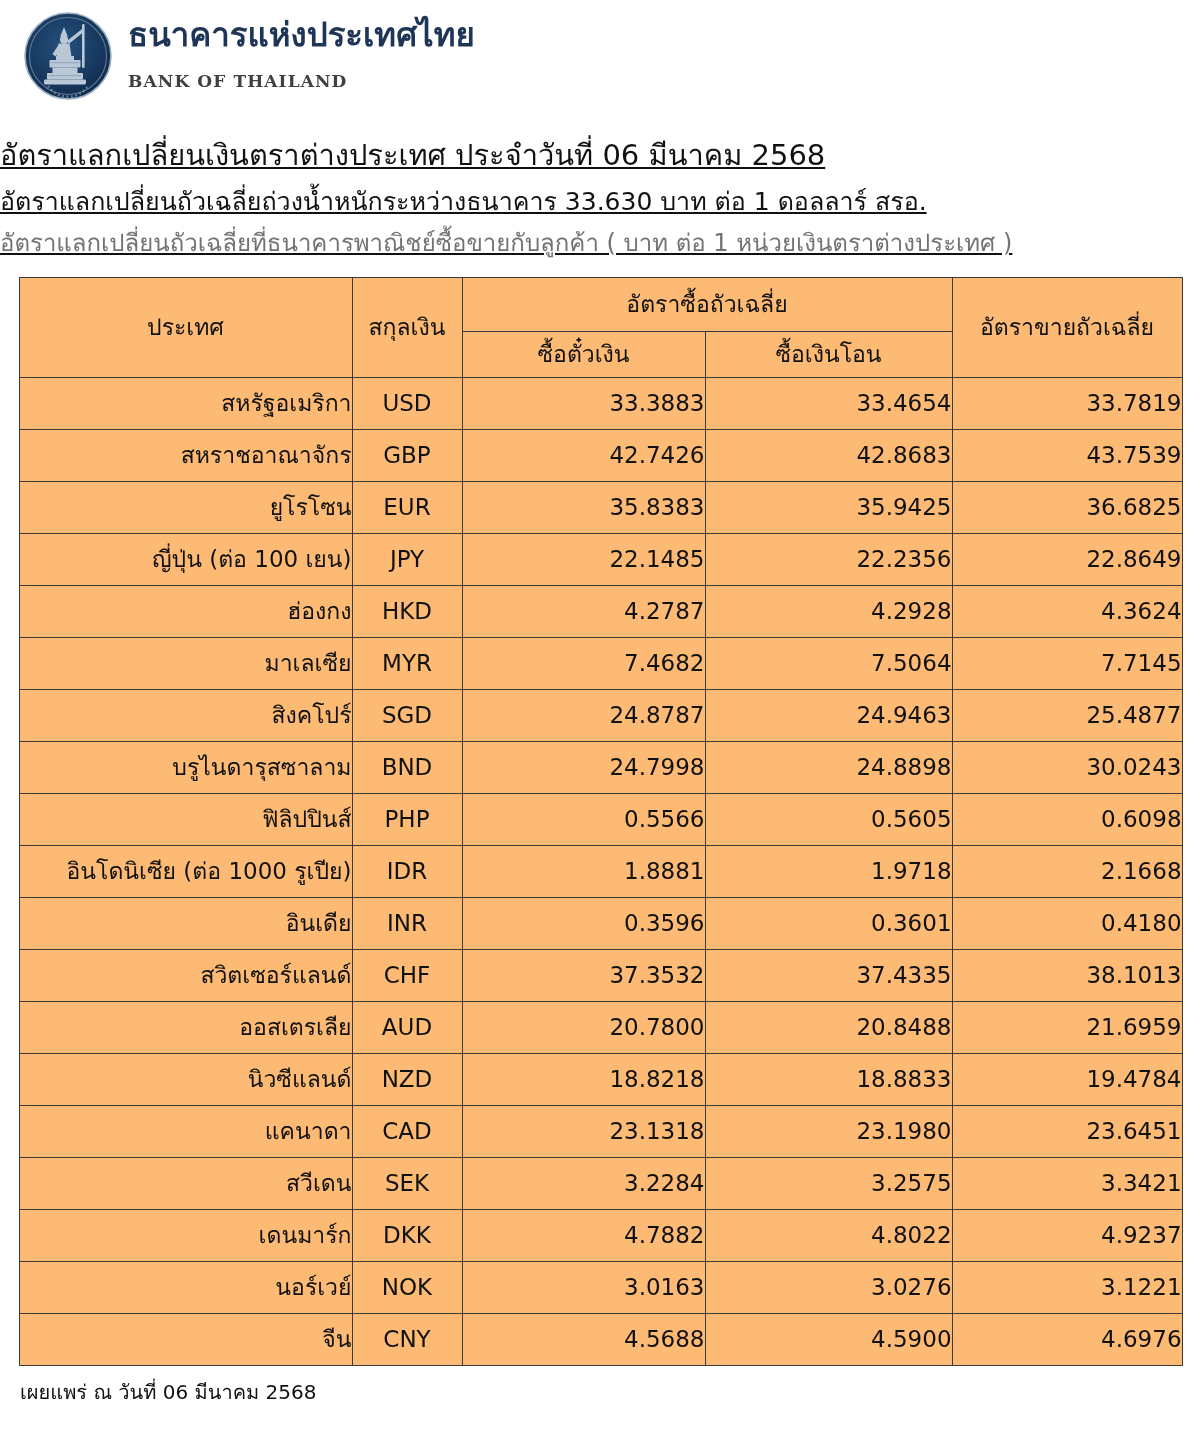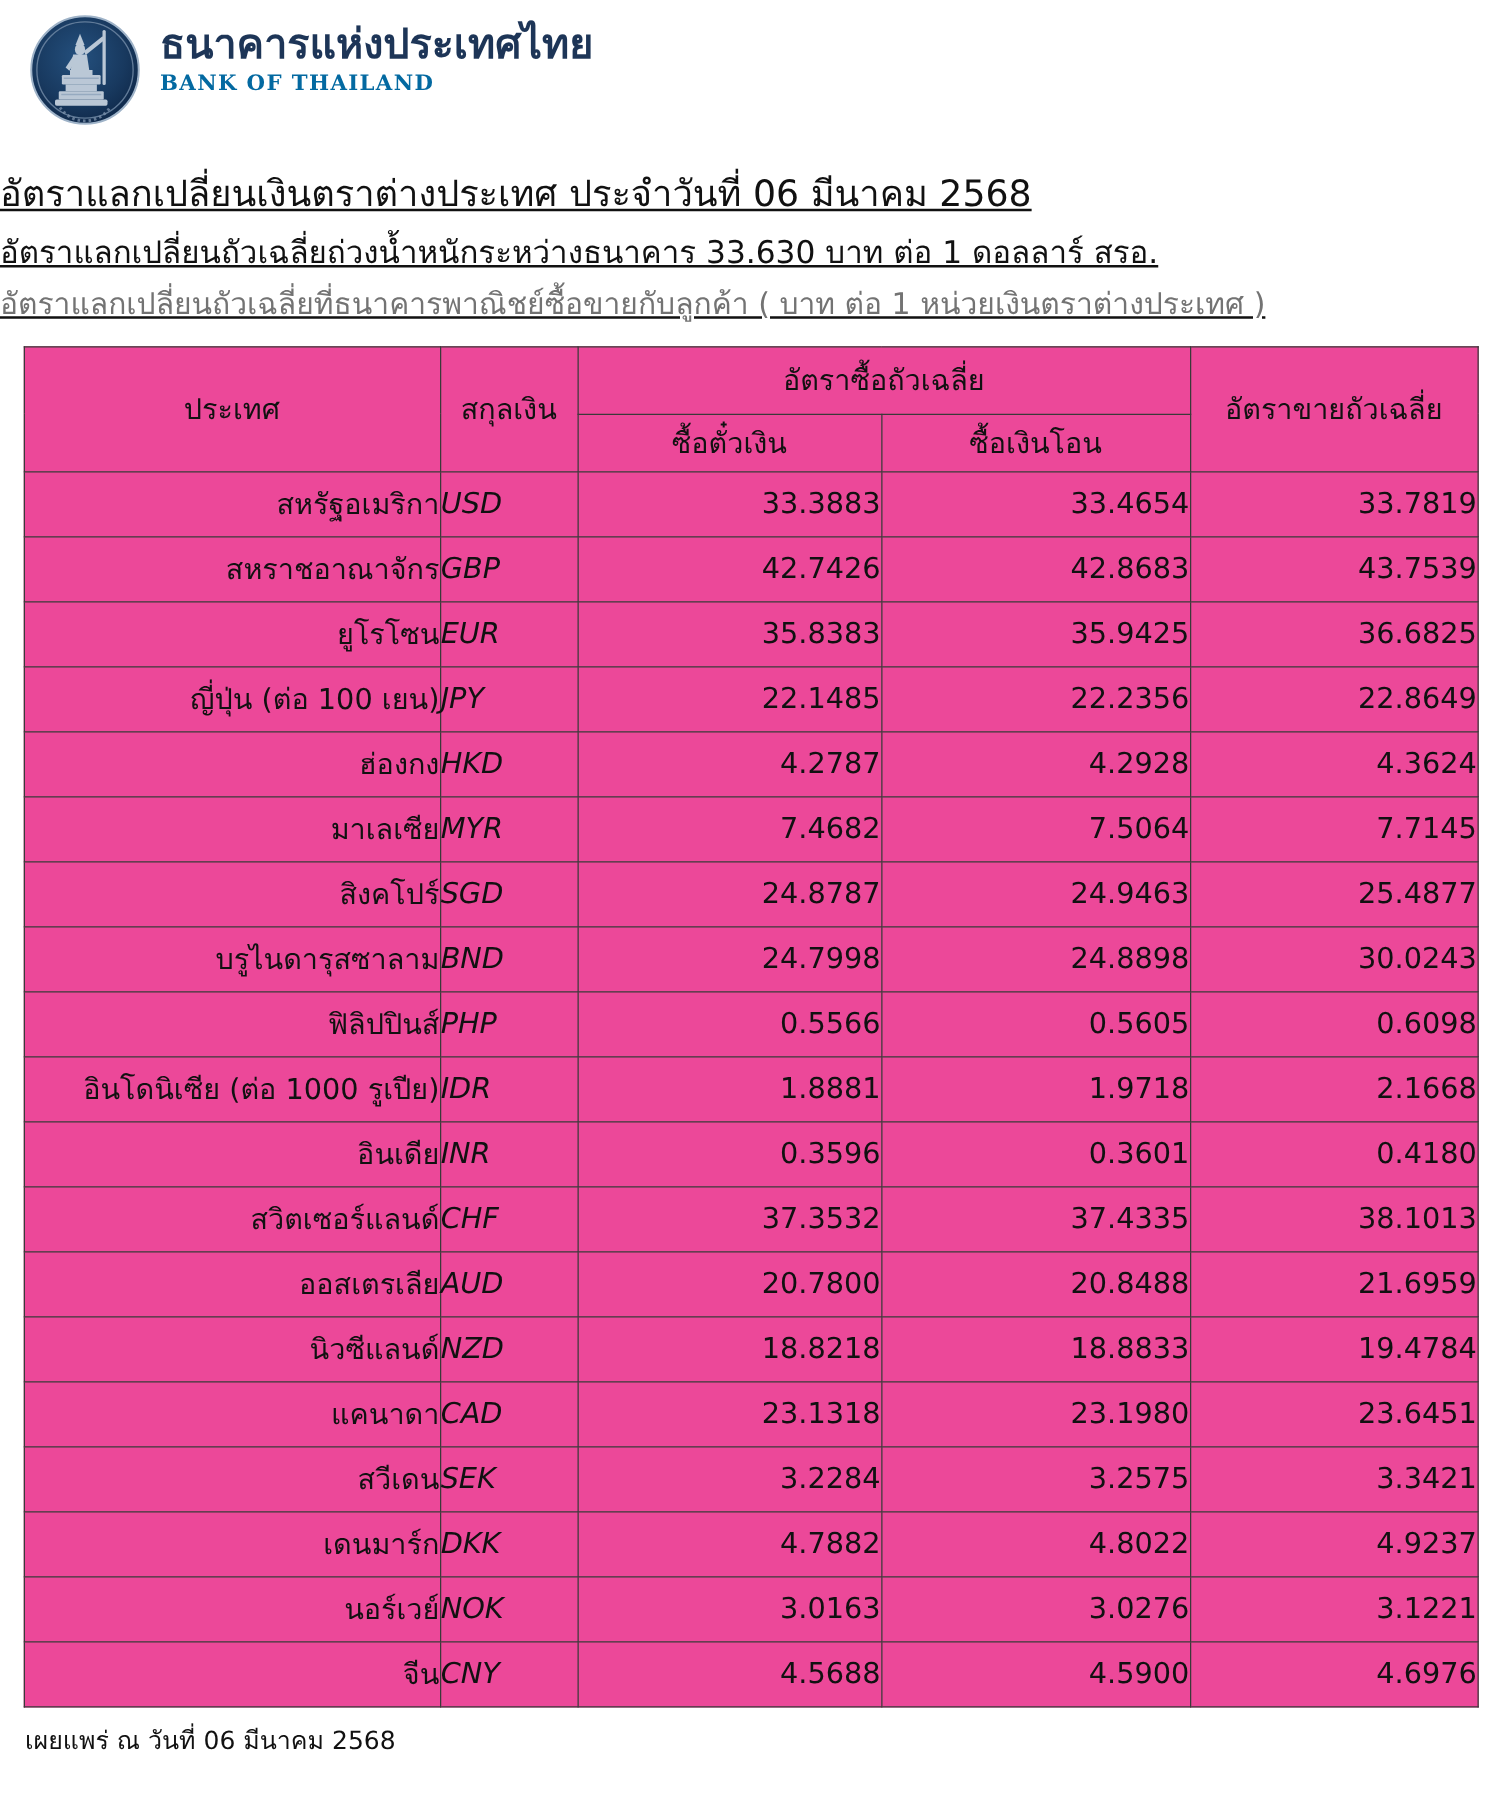--- a/index.html
+++ b/index.html
@@ -44,24 +44,24 @@
     font-weight: 700;
     color: #1d3557;
     line-height: 1.18;
     letter-spacing: 0px;
     white-space: nowrap;
   }
   .brand-en {
     font-family: "DejaVu Serif", "Liberation Serif", serif;
     font-size: 17px;
     font-weight: 700;
-    color: #0369a1;
+    color: #404040;
     letter-spacing: 1.1px;
     line-height: 1.2;
-    margin-top: 2px;
+    margin-top: 16px;
     white-space: nowrap;
   }
 
   
   .titles {
     padding: 24px 0 0 0;
     text-decoration: underline;
   }
   .title-main {
     font-size: 29px;
@@ -86,21 +86,21 @@
 
   
   .table-wrap {
     margin: 16px auto 0 auto;
     width: 1163px;
   }
   table.fx {
     border-collapse: collapse;
     width: 1163px;
     table-layout: fixed;
-    background: #ec4899;
+    background: #fdba74;
   }
   table.fx th, table.fx td {
     border: 1px solid #3a3a3a;
     font-weight: normal;
     color: #111111;
     padding: 0;
   }
   table.fx th {
     font-size: 23px;
     text-align: center;
@@ -109,23 +109,23 @@
   .hdr-top { height: 54px; }
   .hdr-bot { height: 46px; }
 
   td.country {
     text-align: right;
     padding-left: 12px;
     font-size: 23px;
     vertical-align: middle;
   }
   td.curr {
+    text-align: center;
     font-size: 23px;
     vertical-align: middle;
-    font-style: italic;
   }
   td.num {
     text-align: right;
     padding-right: 13px;
     font-size: 23px;
     vertical-align: middle;
   }
   tr.datarow { height: 52px; }
 
   

